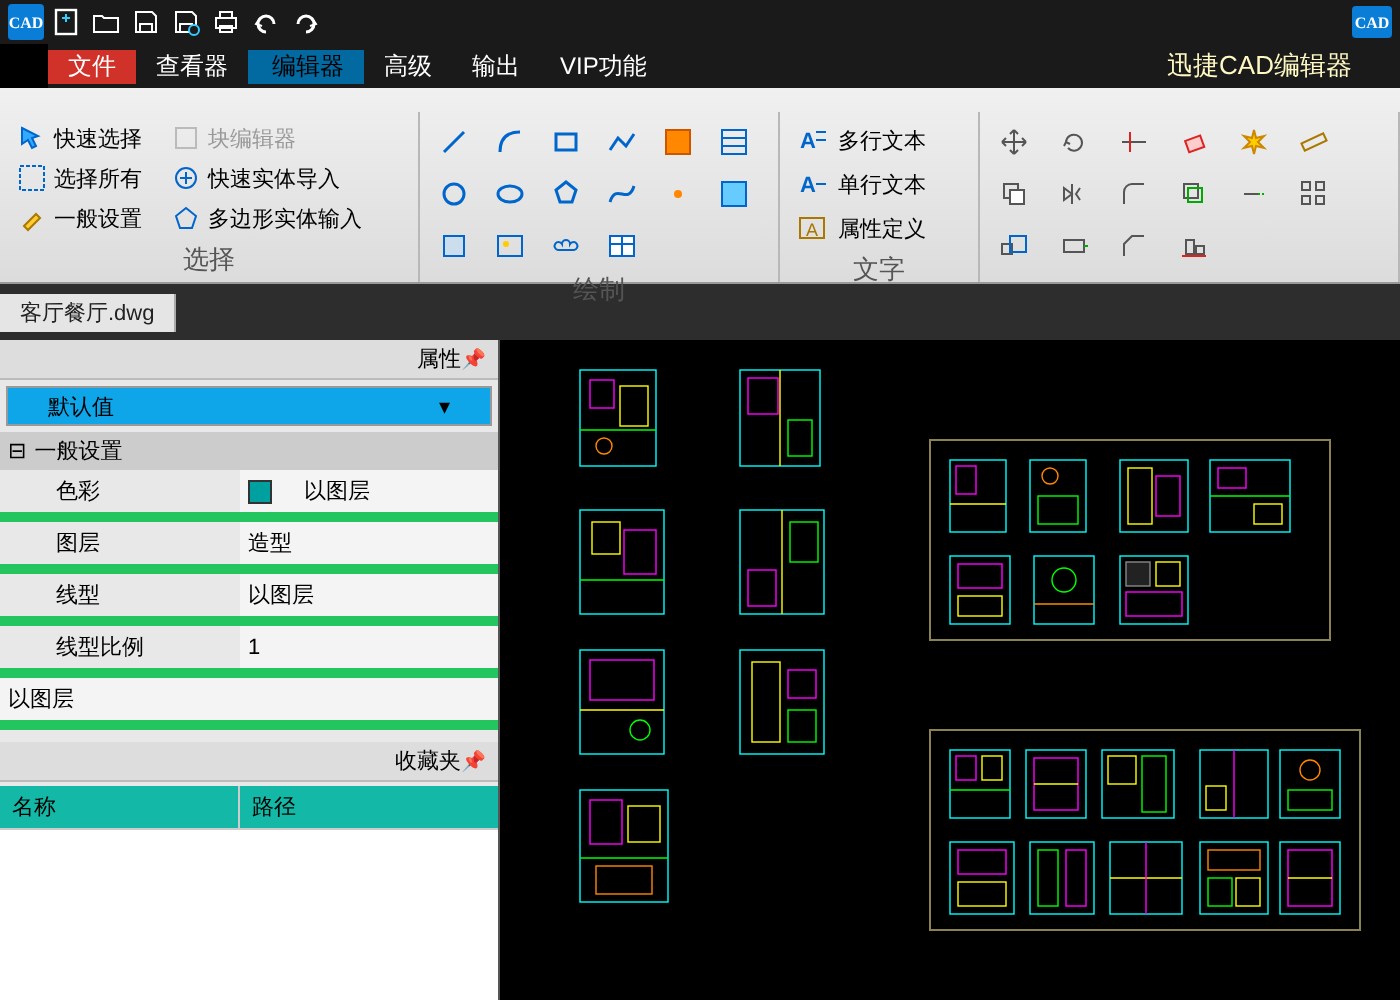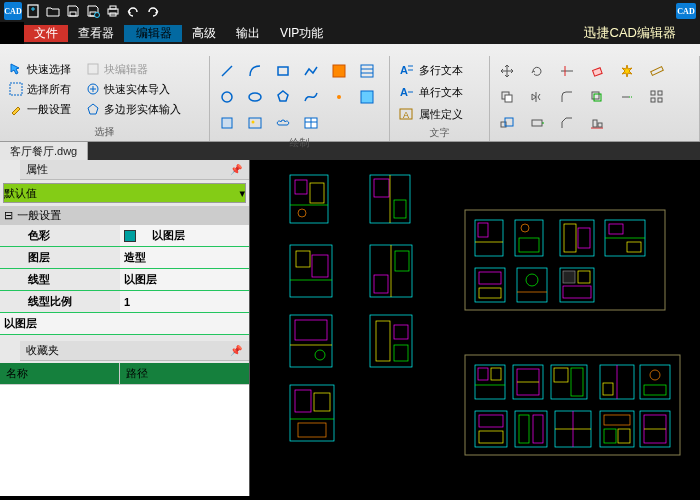--- a/index.html
+++ b/index.html
@@ -12,44 +12,44 @@
 .titlebar .cad-badge { width: 20px; height: 16px; background: #0a7dd6; border-radius: 2px; display: flex; align-items: center; justify-content: center; color: #fff; font-size: 8px; font-weight: bold; font-family: Liberation Serif, serif; }
 
 .menubar { height: 22px; background: #1a1a1a; display: flex; align-items: center; margin-left: 24px; }
 .menubar .tab { padding: 0 10px; display: flex; align-items: center; color: #fff; cursor: pointer; font-size: 12px; }
 .menubar .tab.file { background: #d0322a; }
 .menubar .tab.active { background: #0369a1; color: #000; padding-left: 12px; }
 
 .ribbon { height: 98px; background: linear-gradient(#f0f0f0,#dcdcdc); border-bottom: 1px solid #999; display: flex; }
 .ribbon-group { border-right: 1px solid #b8b8b8; padding: 4px 6px 2px 6px; display: flex; flex-direction: column; margin-top: 12px; }
 .ribbon-group .body { flex: 1; display: flex; flex-direction: column; gap: 2px; }
-.ribbon-group .label { text-align: center; color: #555; font-size: 10px; padding-top: 2px; }
+.ribbon-group .label { text-align: center; color: #555; font-size: 13px; padding-top: 2px; }
 .sel-row { display: flex; align-items: center; gap: 3px; padding: 1px 2px; cursor: pointer; }
 .sel-row.disabled { color: #999; }
 .sel-row .icon { width: 16px; height: 16px; display: inline-flex; align-items: center; justify-content: center; }
 .tool-grid { display: grid; grid-template-columns: repeat(6, 22px); grid-auto-rows: 22px; gap: 4px 6px; }
 .tool-grid .tbtn { width: 22px; height: 22px; display: flex; align-items: center; justify-content: center; cursor: pointer; border-radius: 2px; }
 .text-row { display: flex; align-items: center; gap: 4px; cursor: pointer; padding: 1px; }
 .text-row .icon { width: 18px; height: 18px; display: flex; align-items: center; justify-content: center; }
 
-.doc-tab { height: 18px; background: #2d2d2d; display: flex; align-items: center; }
+.doc-tab { height: 28px; background: #2d2d2d; display: flex; align-items: center; }
 .doc-tab .tab { background: #e5e5e5; padding: 2px 10px; font-size: 11px; color: #222; border-right: 1px solid #aaa; }
 
 .workspace { display: flex; height: 336px; }
 .left-panel { width: 250px; background: #e8e8e8; display: flex; flex-direction: column; border-right: 1px solid #555; }
-.panel-header { background: #ddd; padding: 2px 6px; font-size: 11px; border-bottom: 1px solid #bbb; display: flex; justify-content: space-between; align-items: center; margin-left: 20px; }
+.panel-header { background: #ddd; padding: 2px 6px; font-size: 11px; border-bottom: 1px solid #bbb; display: flex; justify-content: flex-end; align-items: center; }
 .pin { font-size: 10px; cursor: pointer; }
-.combo { margin: 3px; height: 20px; border: 1px solid #999; background: #84cc16; display: flex; align-items: center; justify-content: space-between; padding: 0 0; cursor: pointer; }
+.combo { margin: 3px; height: 20px; border: 1px solid #999; background: #0ea5e9; display: flex; align-items: center; justify-content: space-between; padding: 0 20px; cursor: pointer; }
 .section-head { background: #ccc; padding: 2px 4px; font-size: 11px; display: flex; align-items: center; gap: 4px; }
-.prop-row { display: flex; border-bottom: 1px solid #22c55e; font-size: 11px; font-weight: bold; }
+.prop-row { display: flex; border-bottom: 5px solid #22c55e; font-size: 11px; }
 .prop-row .k { width: 120px; padding: 3px 0 3px 28px; }
 .prop-row .v { flex: 1; padding: 3px 4px; background: #f4f4f4; display: flex; align-items: center; gap: 16px; }
 .swatch { width: 12px; height: 12px; background: #00a0a0; border: 1px solid #333; }
 .fav-table { flex: 1; background: #fff; margin-top: 2px; }
-.fav-head { display: flex; background: #15803d; border-bottom: 1px solid #ccc; }
+.fav-head { display: flex; background: #14b8a6; border-bottom: 1px solid #ccc; }
 .fav-head div { padding: 3px 6px; font-size: 11px; }
 .fav-head div:first-child { width: 120px; border-right: 1px solid #ccc; }
 
 .canvas { flex: 1; background: #000; position: relative; overflow: hidden; }
 
 svg { display: block; }
 </style>
 </head>
 <body>
 

